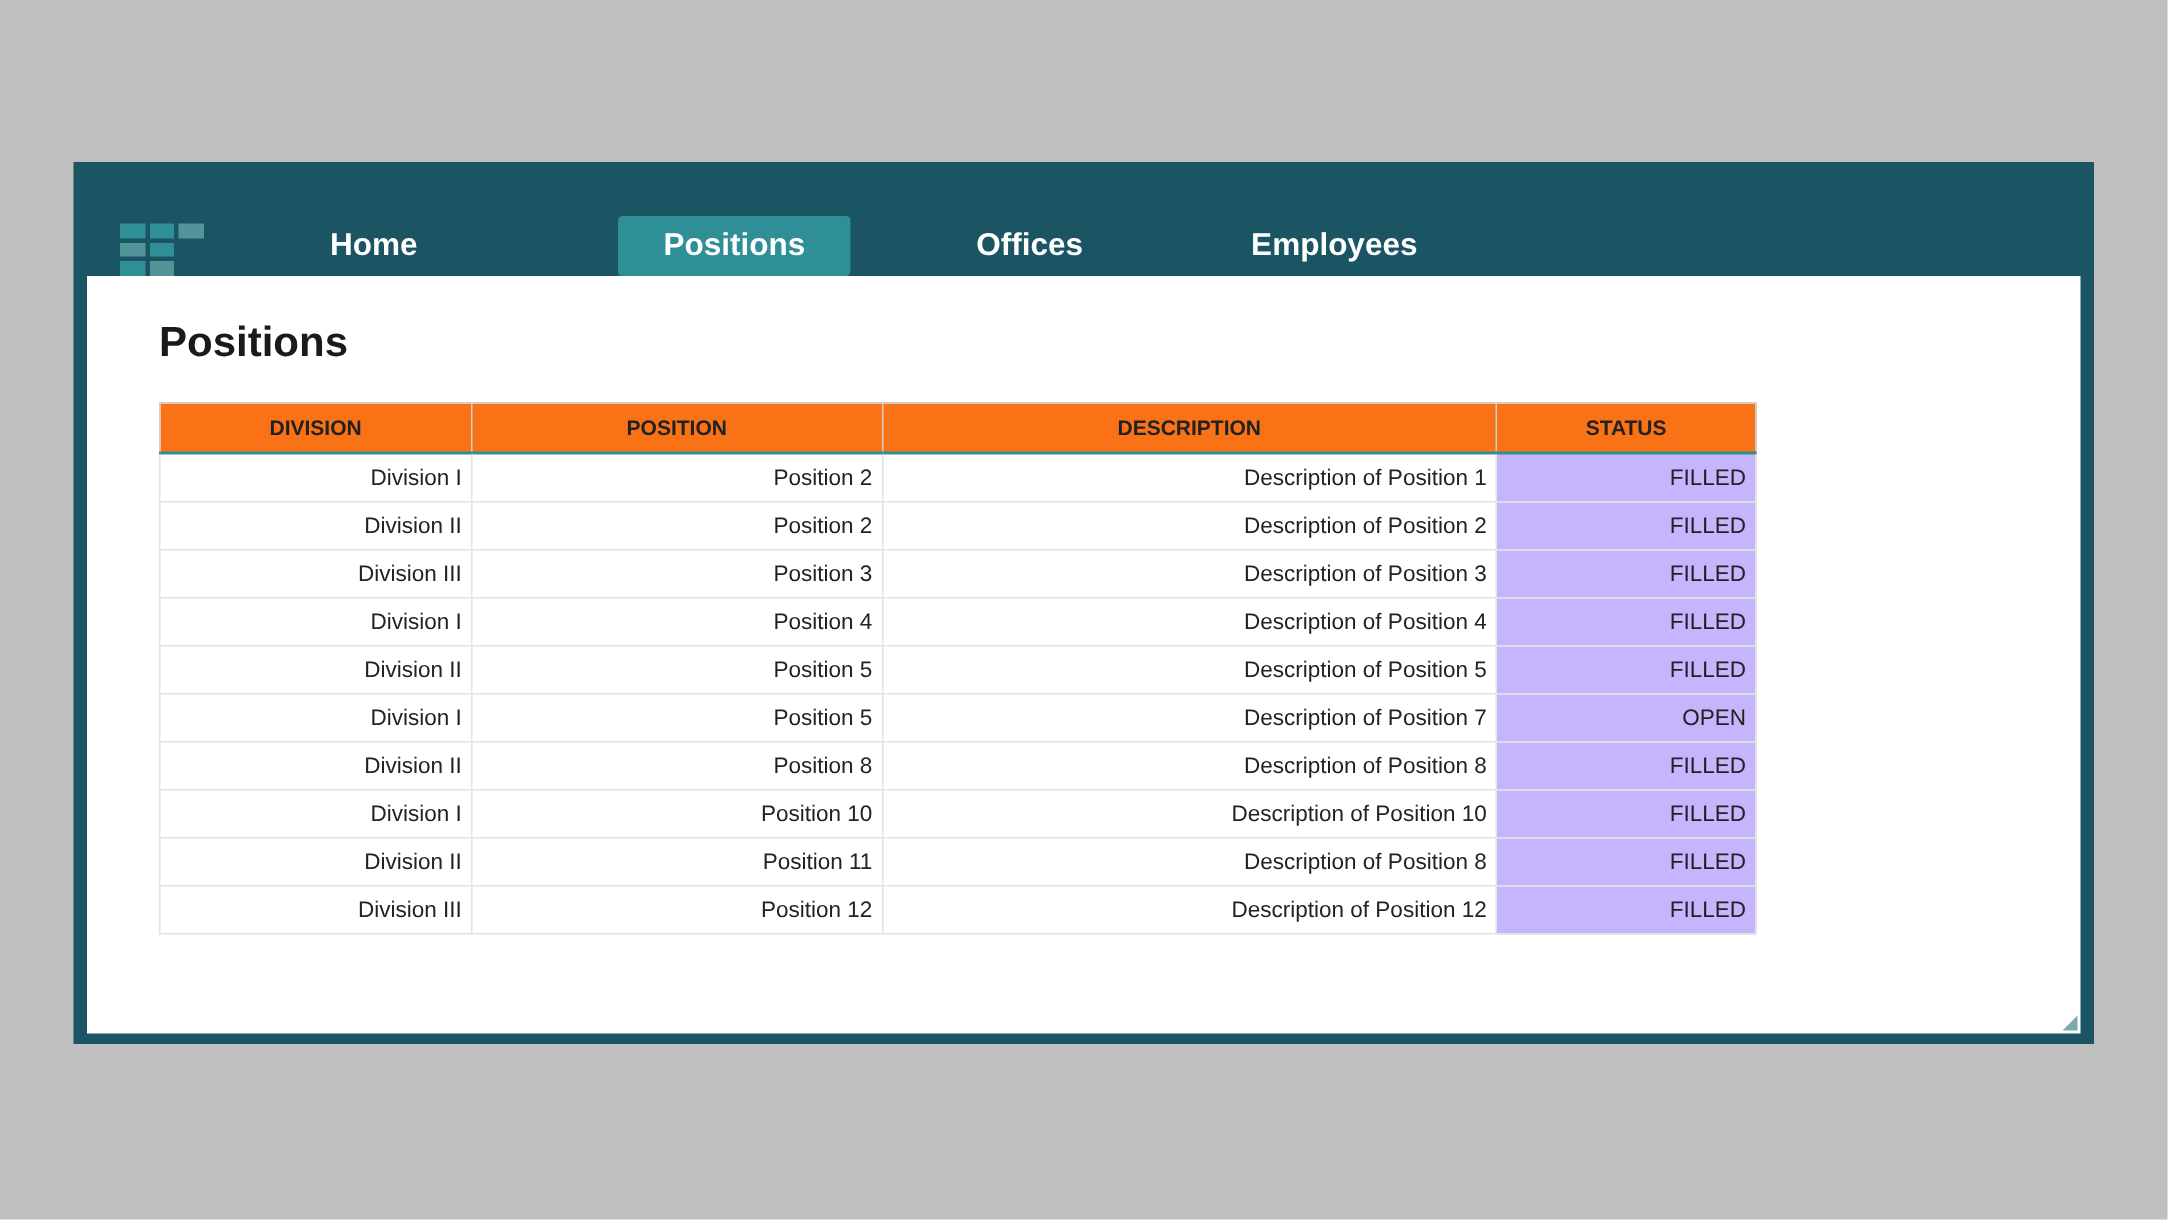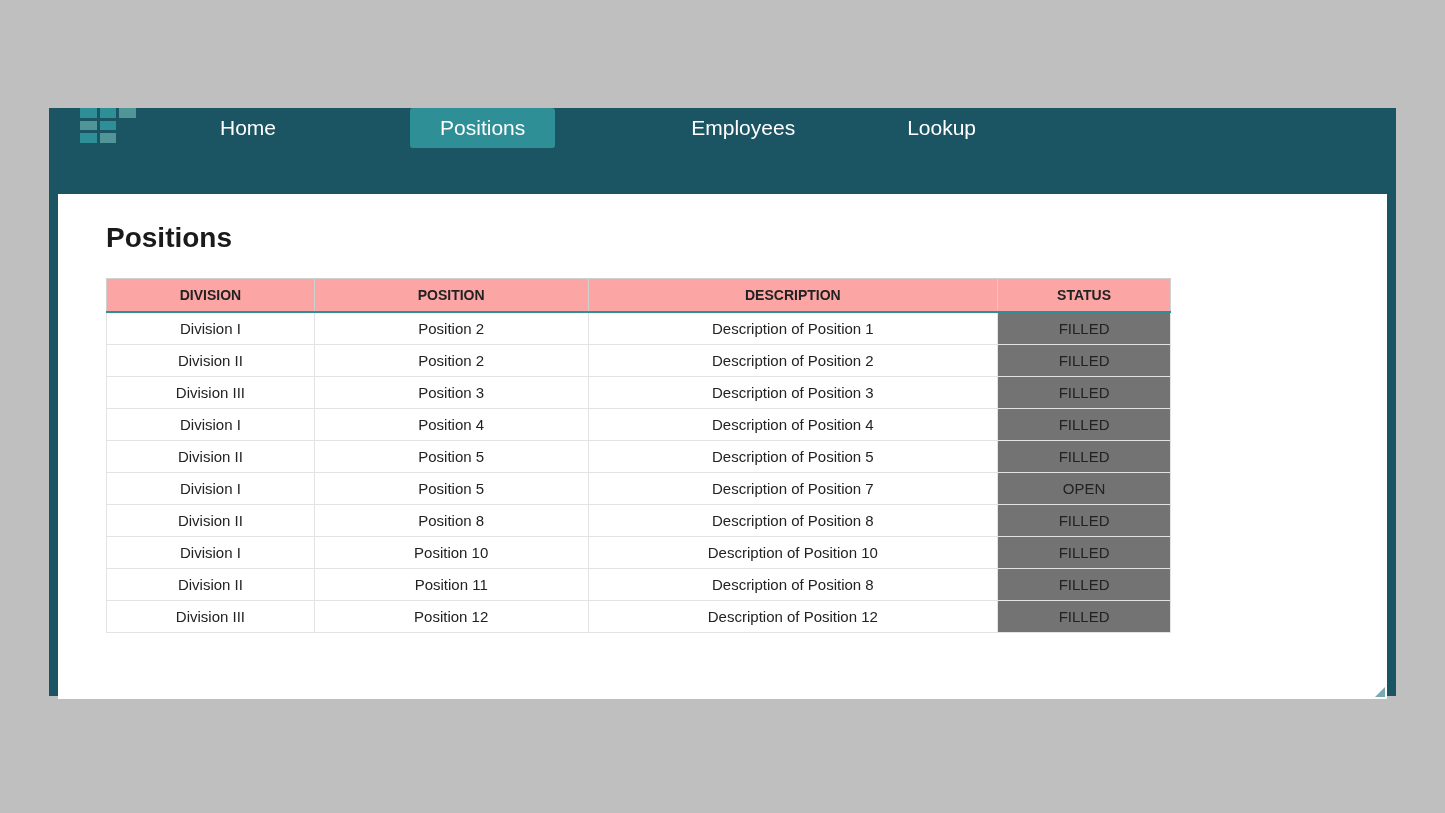--- a/index.html
+++ b/index.html
@@ -10,24 +10,25 @@
     height: 813px;
     padding: 108px 49px 0 49px;
   }
   .app-frame {
     background: #1b5563;
     width: 1347px;
     height: 588px;
     padding: 0 9px 9px 9px;
   }
   .nav {
-    height: 86px;
+    height: 76px;
     display: flex;
-    align-items: flex-start;
+    align-items: flex-end;
     color: #fff;
+    font-weight: bold;
   }
   .logo {
     width: 56px;
     height: 35px;
     margin-left: 22px;
     margin-right: 54px;
     display: grid;
     grid-template-columns: repeat(3, 1fr);
     grid-template-rows: repeat(3, 1fr);
     gap: 3px;
@@ -57,34 +58,34 @@
     color: #1a1a1a;
     margin-bottom: 24px;
   }
   table {
     border-collapse: collapse;
     width: 1065px;
     font-size: 15px;
     color: #222;
   }
   thead th {
-    background: #fca5a5;
+    background: #f97316;
     border: 1px solid #d0d0d0;
     border-bottom: 2px solid #2f8f97;
     font-weight: 700;
     font-size: 14px;
     padding: 8px 6px;
     text-align: center;
   }
   tbody td {
     border: 1px solid #e3e3e3;
     padding: 7px 6px;
-    text-align: center;
-  }
-  tbody td.status { background: #737373; }
+    text-align: right;
+  }
+  tbody td.status { background: #c4b5fd; }
   col.c-div { width: 208px; }
   col.c-pos { width: 274px; }
   col.c-desc { width: 410px; }
   col.c-stat { width: 173px; }
   .resize-handle {
     position: absolute;
     right: 2px;
     bottom: 2px;
     width: 0; height: 0;
     border-style: solid;
@@ -108,24 +109,24 @@
       <span></span>
         <span class="fade"></span>
         <span class="blank"></span>
     </div>
     <div class="nav-items">
       <div class="nav-item">Home</div>
       <div class="spacer" style="width:58px"></div>
       <div class="spacer" style="width:46px"></div>
       <div class="nav-item active">Positions</div>
       <div class="spacer" style="width:54px"></div>
+      <div class="nav-item">Offices</div>
       <div class="spacer" style="width:52px"></div>
       <div class="nav-item">Employees</div>
       <div class="spacer" style="width:52px"></div>
-      <div class="nav-item">Lookup</div>
       <div class="spacer" style="width:44px"></div>
     </div>
   </div>
 
   <div class="content">
     <h1 class="page-title">Positions</h1>
 
     <table>
       <colgroup>
         <col class="c-div">

